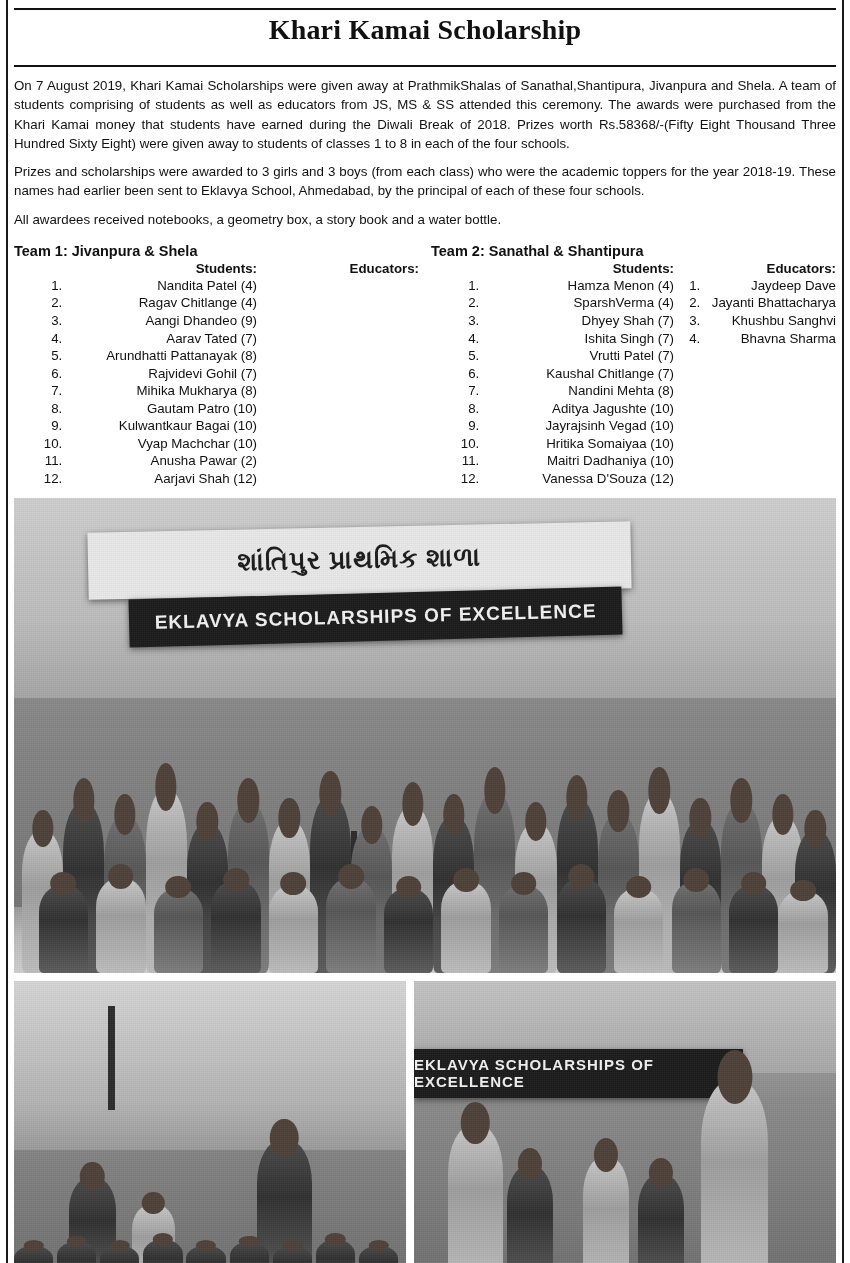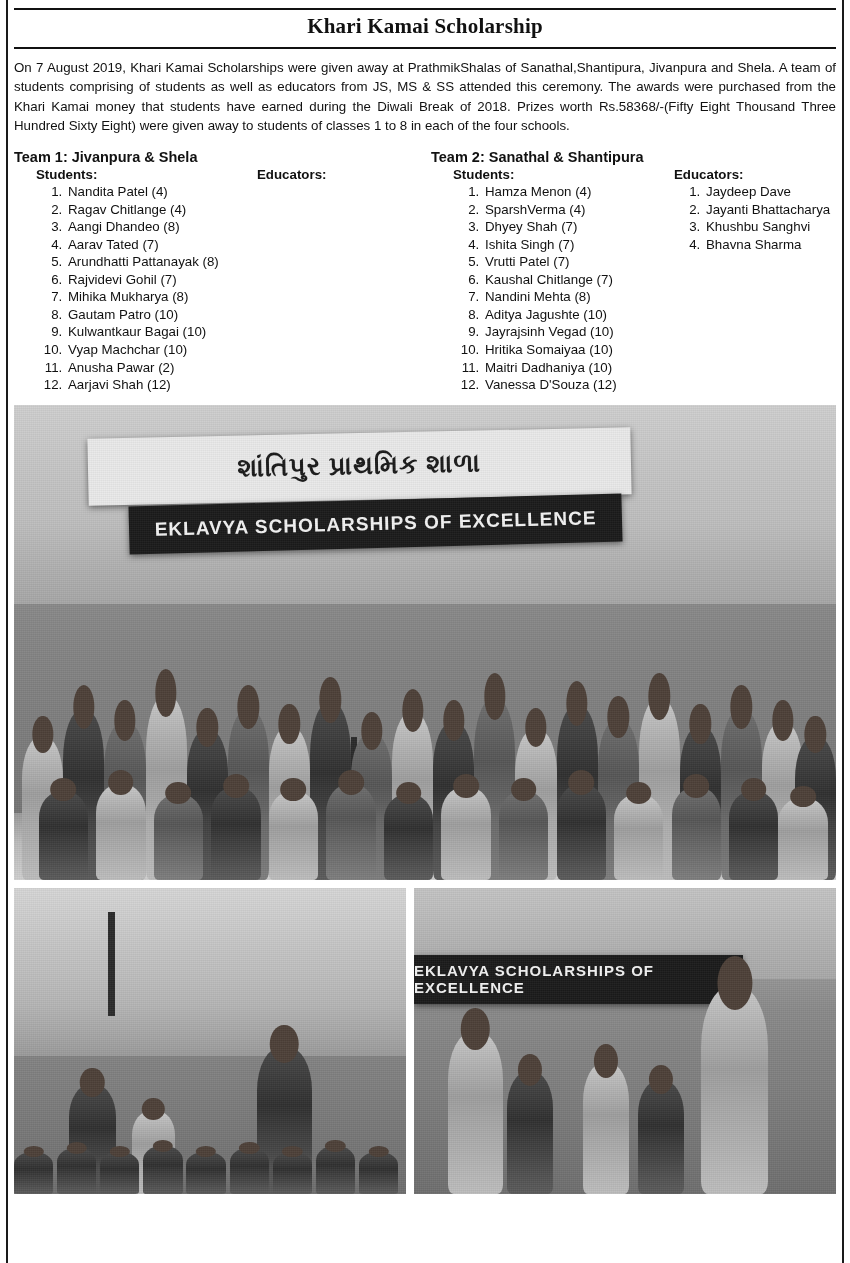--- a/index.html
+++ b/index.html
@@ -33,23 +33,23 @@
     margin: 0;
   }
   .title-rule-bottom {
     border-top: 2px solid #111;
     width: 100%;
     margin: 0;
   }
   .page-title {
     font-family: "Liberation Serif", serif;
     font-weight: bold;
-    font-size: 21px;
+    font-size: 28px;
     text-align: center;
-    padding: 4px 0 8px 0;
+    padding: 4px 0 19px 0;
     letter-spacing: 0.2px;
   }
 
   
   .body-text {
     font-size: 13.3px;
     line-height: 1.45;
     text-align: justify;
     margin: 9px 0 0 0;
   }
@@ -66,20 +66,21 @@
     width: 50%;
     box-sizing: border-box;
   }
   .team-title {
     font-size: 14.5px;
     font-weight: bold;
     margin-bottom: 2px;
   }
   .team-cols {
     display: flex;
+    text-align: right;
   }
   .col-students {
     width: 60%;
     box-sizing: border-box;
     padding-left: 22px;
   }
   .col-educators {
     width: 40%;
     box-sizing: border-box;
   }
@@ -240,32 +241,34 @@
   <div class="edge-rule-left"></div>
   <div class="edge-rule-right"></div>
 
   <div class="title-block">
     <div class="title-rule-top"></div>
     <div class="page-title">Khari Kamai Scholarship</div>
     <div class="title-rule-bottom"></div>
   </div>
 
   <p class="body-text first">On 7 August 2019, Khari Kamai Scholarships were given away at PrathmikShalas of Sanathal,Shantipura, Jivanpura and Shela. A team of students comprising of students as well as educators from JS, MS &amp; SS attended this ceremony. The awards were purchased from the Khari Kamai money that students have earned during the Diwali Break of 2018. Prizes worth Rs.58368/-(Fifty Eight Thousand Three Hundred Sixty Eight) were given away to students of classes 1 to 8 in each of the four schools.</p>
+  <p class="body-text">Prizes and scholarships were awarded to 3 girls and 3 boys (from each class) who were the academic toppers for the year 2018-19. These names had earlier been sent to Eklavya School, Ahmedabad, by the principal of each of these four schools.</p>
+  <p class="body-text">All awardees received notebooks, a geometry box, a story book and a water bottle.</p>
 
   <div class="teams">
 
     <div class="team">
       <div class="team-title">Team 1: Jivanpura &amp; Shela</div>
       <div class="team-cols">
         <div class="col-students">
           <div class="col-heading">Students:</div>
           <ol class="names">
             <li>Nandita Patel (4)</li>
             <li>Ragav Chitlange (4)</li>
-            <li>Aangi Dhandeo (8)</li>
+            <li>Aangi Dhandeo (9)</li>
             <li>Aarav Tated (7)</li>
             <li>Arundhatti Pattanayak (8)</li>
             <li>Rajvidevi Gohil (7)</li>
             <li>Mihika Mukharya (8)</li>
             <li>Gautam Patro (10)</li>
             <li>Kulwantkaur Bagai (10)</li>
             <li>Vyap Machchar (10)</li>
             <li>Anusha Pawar (2)</li>
             <li>Aarjavi Shah (12)</li>
           </ol>

